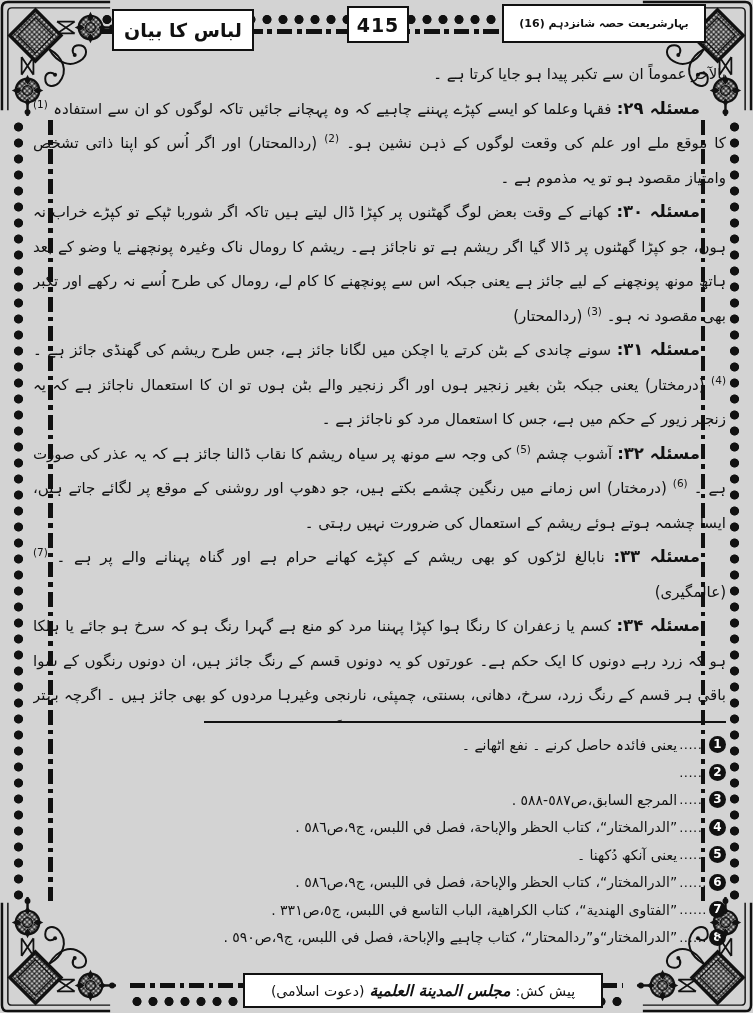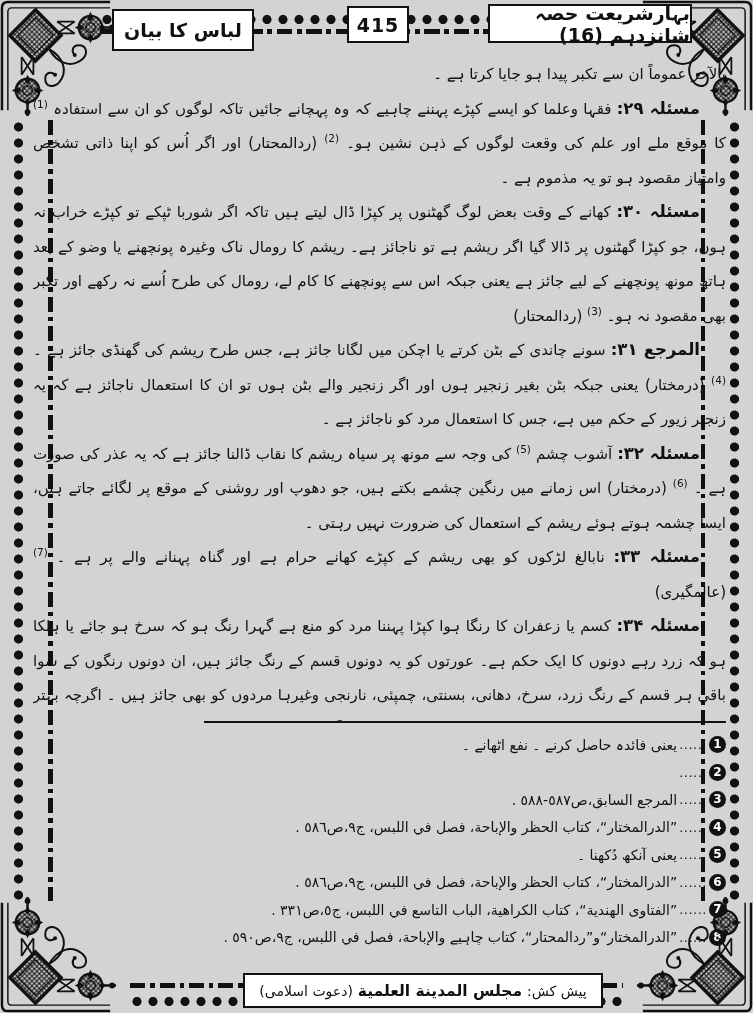--- a/index.html
+++ b/index.html
@@ -29,21 +29,21 @@
   .corner{position:absolute;width:118px;height:118px;z-index:2;}
   .c-tl{top:0;left:0;}
   .c-tr{top:0;right:0;transform:scaleX(-1);}
   .c-bl{bottom:0;left:0;transform:scaleY(-1);}
   .c-br{bottom:0;right:0;transform:scale(-1,-1);}
 
   
   .hbox{position:absolute;background:#fff;border:2.5px solid var(--ink);display:flex;align-items:center;justify-content:center;z-index:3;}
   .box-chapter{left:112px;top:9px;width:138px;height:38px;font-size:19px;font-weight:bold;}
   .box-pageno{left:347px;top:6px;width:58px;height:33px;font-weight:bold;font-size:19px;letter-spacing:1px;text-align:center;}
-  .box-title{left:488px;top:4px;width:200px;height:35px;font-size:19px;font-weight:bold;}
+  .box-title{left:502px;top:4px;width:200px;height:35px;font-size:11px;font-weight:bold;}
 
   
   .main-text{position:absolute;top:57px;left:33px;right:27px;height:664px;overflow:hidden;
     direction:rtl;text-align:justify;font-size:15px;line-height:34.5px;}
   .intro{margin:0;}
   .masala{margin:0;text-indent:26px;}
   .mlabel{font-weight:bold;font-size:16.5px;margin-top:41px;}
   .fnref{font-size:10.5px;vertical-align:super;line-height:0;}
 
   
@@ -52,21 +52,21 @@
   .fn-row{display:flex;align-items:center;justify-content:flex-start;height:27.5px;}
   .fn-badge{flex:0 0 auto;width:17px;height:17px;border-radius:50%;background:var(--ink);color:#fff;
     font-size:12px;font-weight:bold;line-height:17px;text-align:center;direction:ltr;}
   .fn-dots{margin:0 2px;letter-spacing:0.5px;font-size:13px;}
   .fn-text{font-size:14px;white-space:nowrap;}
 
   
   .footer-box{position:absolute;left:243px;bottom:5px;width:356px;height:31px;background:#fff;
     border:2.5px solid var(--ink);display:flex;align-items:center;justify-content:center;gap:5px;
     direction:rtl;font-size:14px;z-index:3;}
-  .footer-box .org{font-size:15.5px;font-weight:bold;}
+  .footer-box .org{font-size:15.5px;font-weight:bold;font-style:italic;}
   .hidden-defs{position:absolute;width:0;height:0;}
 </style>
 </head>
 <body>
 
 <svg class="hidden-defs" aria-hidden="true">
   <defs>
     <pattern id="xh" width="5" height="5" patternUnits="userSpaceOnUse">
       <path d="M0 0 L5 5 M5 0 L0 5" stroke="#111" stroke-width="1.2"></path>
     </pattern>
@@ -135,21 +135,21 @@
   </div>
   <div class="hbox box-title" dir="rtl">
     <span>بہارشریعت حصہ شانزدہم (16)</span>
   </div>
 
   <div class="main-text" dir="rtl">
     <p class="intro">بالآخر عموماً ان سے تکبر پیدا ہو جایا کرتا ہے ۔</p>
     <div id="masail">
         <p class="masala"><span class="mlabel">مسئلہ ۲۹:</span> <span class="mtext">فقہا وعلما کو ایسے کپڑے پہننے چاہیے کہ وہ پہچانے جائیں تاکہ لوگوں کو ان سے استفادہ</span> <span class="fnref">(1)</span> <span class="mtext">کا موقع ملے اور علم کی وقعت لوگوں کے ذہن نشین ہو۔</span> <span class="fnref">(2)</span> <span class="mtext">(ردالمحتار) اور اگر اُس کو اپنا ذاتی تشخص وامتیاز مقصود ہو تو یہ مذموم ہے ۔</span> </p>
         <p class="masala"><span class="mlabel">مسئلہ ۳۰:</span> <span class="mtext">کھانے کے وقت بعض لوگ گھٹنوں پر کپڑا ڈال لیتے ہیں تاکہ اگر شوربا ٹپکے تو کپڑے خراب نہ ہوں، جو کپڑا گھٹنوں پر ڈالا گیا اگر ریشم ہے تو ناجائز ہے۔ ریشم کا رومال ناک وغیرہ پونچھنے یا وضو کے بعد ہاتھ مونھ پونچھنے کے لیے جائز ہے یعنی جبکہ اس سے پونچھنے کا کام لے، رومال کی طرح اُسے نہ رکھے اور تکبر بھی مقصود نہ ہو۔</span> <span class="fnref">(3)</span> <span class="mtext">(ردالمحتار)</span> </p>
-        <p class="masala"><span class="mlabel">المرجع ۳۱:</span> <span class="mtext">سونے چاندی کے بٹن کرتے یا اچکن میں لگانا جائز ہے، جس طرح ریشم کی گھنڈی جائز ہے ۔</span> <span class="fnref">(4)</span> <span class="mtext">(درمختار) یعنی جبکہ بٹن بغیر زنجیر ہوں اور اگر زنجیر والے بٹن ہوں تو ان کا استعمال ناجائز ہے کہ یہ زنجیر زیور کے حکم میں ہے، جس کا استعمال مرد کو ناجائز ہے ۔</span> </p>
+        <p class="masala"><span class="mlabel">مسئلہ ۳۱:</span> <span class="mtext">سونے چاندی کے بٹن کرتے یا اچکن میں لگانا جائز ہے، جس طرح ریشم کی گھنڈی جائز ہے ۔</span> <span class="fnref">(4)</span> <span class="mtext">(درمختار) یعنی جبکہ بٹن بغیر زنجیر ہوں اور اگر زنجیر والے بٹن ہوں تو ان کا استعمال ناجائز ہے کہ یہ زنجیر زیور کے حکم میں ہے، جس کا استعمال مرد کو ناجائز ہے ۔</span> </p>
         <p class="masala"><span class="mlabel">مسئلہ ۳۲:</span> <span class="mtext">آشوب چشم</span> <span class="fnref">(5)</span> <span class="mtext">کی وجہ سے مونھ پر سیاہ ریشم کا نقاب ڈالنا جائز ہے کہ یہ عذر کی صورت ہے ۔</span> <span class="fnref">(6)</span> <span class="mtext">(درمختار) اس زمانے میں رنگین چشمے بکتے ہیں، جو دھوپ اور روشنی کے موقع پر لگائے جاتے ہیں، ایسا چشمہ ہوتے ہوئے ریشم کے استعمال کی ضرورت نہیں رہتی ۔</span> </p>
         <p class="masala"><span class="mlabel">مسئلہ ۳۳:</span> <span class="mtext">نابالغ لڑکوں کو بھی ریشم کے کپڑے کھانے حرام ہے اور گناہ پہنانے والے پر ہے ۔</span> <span class="fnref">(7)</span> <span class="mtext">(عالمگیری)</span> </p>
         <p class="masala"><span class="mlabel">مسئلہ ۳۴:</span> <span class="mtext">کسم یا زعفران کا رنگا ہوا کپڑا پہننا مرد کو منع ہے گہرا رنگ ہو کہ سرخ ہو جائے یا ہلکا ہو کہ زرد رہے دونوں کا ایک حکم ہے۔ عورتوں کو یہ دونوں قسم کے رنگ جائز ہیں، ان دونوں رنگوں کے سوا باقی ہر قسم کے رنگ زرد، سرخ، دھانی، بسنتی، چمپئی، نارنجی وغیرہا مردوں کو بھی جائز ہیں ۔ اگرچہ بہتر یہ ہے کہ سرخ رنگ یا شوخ رنگ کے کپڑے مرد نہ پہنے، خصوصاً جن رنگوں میں زنانہ پن ہو مرد اس کو بالکل نہ پہنے ۔</span>   </p>
       </div>
   </div>
 
   <div class="fn-area" dir="rtl">
     <div class="fn-sep"></div>
     <div id="footnotes">
         <div class="fn-row">

